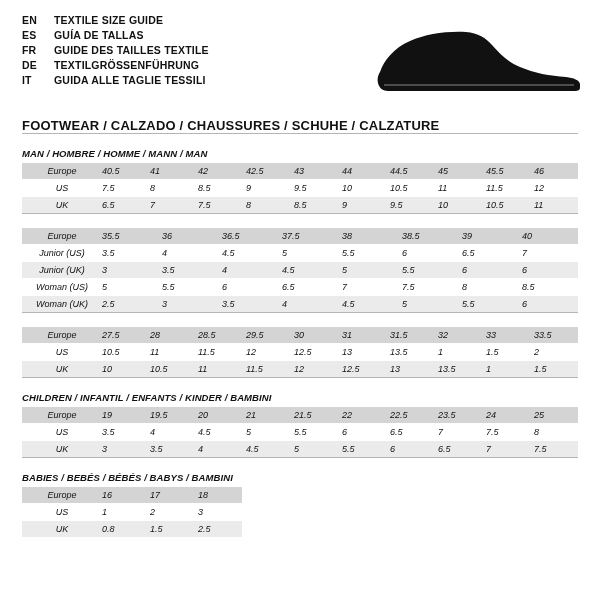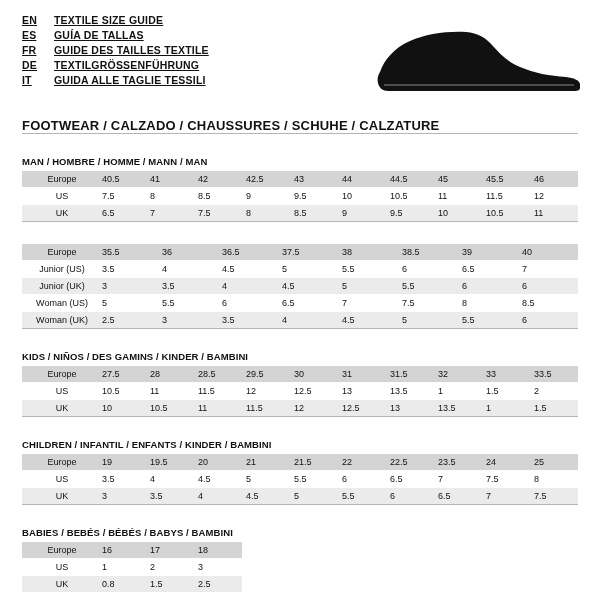--- a/index.html
+++ b/index.html
@@ -22,21 +22,20 @@
     box-sizing: border-box;
     position: relative;
   }
 
   
   .header {
     position: relative;
     padding: 14px 34px 0 22px;
     height: 108px;
     box-sizing: border-box;
-    text-decoration: underline;
   }
   .lang-table {
     border-collapse: collapse;
     font-size: 10.5px;
     font-weight: bold;
     letter-spacing: 0.2px;
   }
   .lang-table td {
     padding: 0 0 2.5px 0;
     vertical-align: top;
@@ -62,21 +61,22 @@
   .section-title {
     font-size: 13px;
     font-weight: bold;
     padding: 10px 22px 0 22px;
     letter-spacing: 0.2px;
   }
 
   
   .block {
     padding: 0 22px;
-    margin-top: 22px;
+    margin-top: 14px;
+    font-style: italic;
   }
   .block-title {
     font-size: 9.5px;
     font-weight: bold;
     padding: 0 0 4px 0;
     letter-spacing: 0.1px;
   }
   table.size {
     border-collapse: collapse;
     width: 100%;
@@ -280,21 +280,20 @@
               <td>4.5</td>
               <td>5</td>
               <td>5.5</td>
               <td>6</td>
             </tr>
           </tbody>
         </table>
       </div>
       <div class="divider"></div>
       <div class="block">
-        <div class="block-title">KIDS / NIÑOS / DES GAMINS / KINDER / BAMBINI</div>
         <table class="size">
           <tbody>
             <tr class="head">
               <td class="label">Europe</td>
               <td>27.5</td>
               <td>28</td>
               <td>28.5</td>
               <td>29.5</td>
               <td>30</td>
               <td>31</td>

